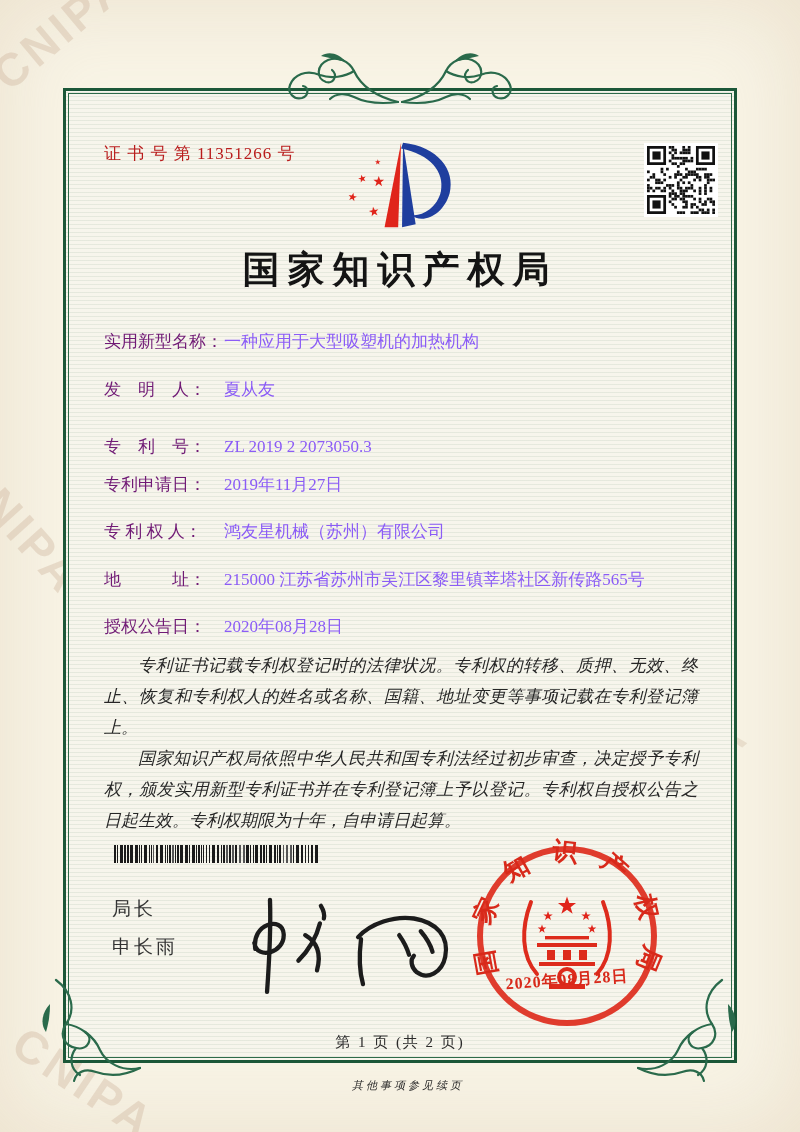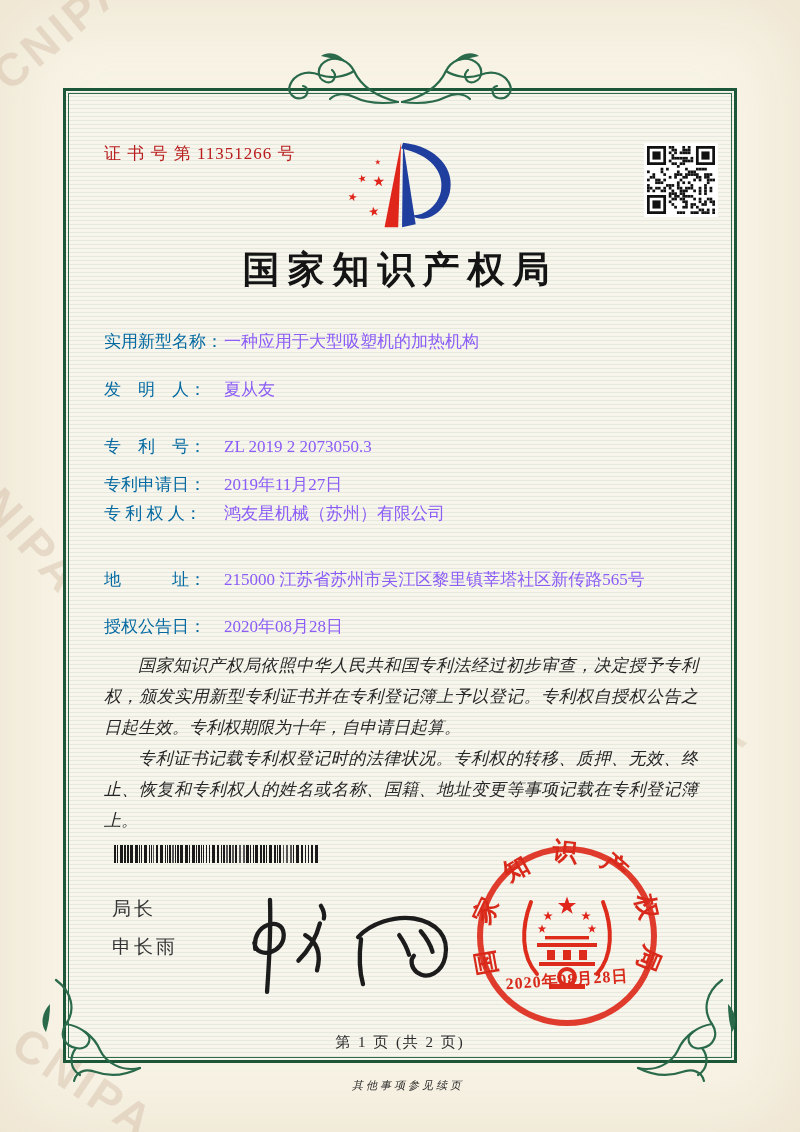--- a/index.html
+++ b/index.html
@@ -34,21 +34,21 @@
   .logo { position:absolute; left:340px; top:133px; }
   .qr { position:absolute; left:644px; top:143px; width:74px; height:74px; background:#fff; padding:3px; }
 
   .title {
     position:absolute; left:0; top:245px; width:100%;
     text-align:center; font-size:37px; font-weight:bold; letter-spacing:8px; color:#141414;
   }
 
   .fields { position:absolute; left:104px; top:330px; width:600px; font-size:17px; }
   .frow { position:absolute; left:0; width:600px; white-space:nowrap; }
-  .frow .lbl { display:inline-block; width:120px; color:#0369a1; }
+  .frow .lbl { display:inline-block; width:120px; color:#701a75; }
   .frow .val { color:#8b5cf6; }
   .grant-no { position:absolute; left:321px; top:0; }
 
   .bodytext {
     position:absolute; left:104px; top:650px; width:594px;
     font-size:17px; line-height:31px; font-style:italic;
     text-align:justify; color:#262626;
   }
   .bodytext p { text-indent:2em; }
 
@@ -348,34 +348,34 @@
     </div>
     <div class="frow" style="top:48px">
       <span class="lbl">发　明　人：</span><span class="val">夏从友</span>
     </div>
     <div class="frow" style="top:105px">
       <span class="lbl">专　利　号：</span><span class="val">ZL 2019 2 2073050.3</span>
     </div>
     <div class="frow" style="top:143px">
       <span class="lbl">专利申请日：</span><span class="val">2019年11月27日</span>
     </div>
-    <div class="frow" style="top:172px">
+    <div class="frow" style="top:190px">
       <span class="lbl">专 利 权 人：</span><span class="val">鸿友星机械（苏州）有限公司</span>
     </div>
     <div class="frow" style="top:238px">
       <span class="lbl">地　　　址：</span><span class="val">215000 江苏省苏州市吴江区黎里镇莘塔社区新传路565号</span>
     </div>
     <div class="frow" style="top:285px">
       <span class="lbl">授权公告日：</span><span class="val">2020年08月28日</span>
     </div>
   </div>
 
   <div class="bodytext">
+    <p>专利证书记载专利权登记时的法律状况。专利权的转移、质押、无效、终止、恢复和专利权人的姓名或名称、国籍、地址变更等事项记载在专利登记簿上。</p>
     <p>国家知识产权局依照中华人民共和国专利法经过初步审查，决定授予专利权，颁发实用新型专利证书并在专利登记簿上予以登记。专利权自授权公告之日起生效。专利权期限为十年，自申请日起算。</p>
-    <p>专利证书记载专利权登记时的法律状况。专利权的转移、质押、无效、终止、恢复和专利权人的姓名或名称、国籍、地址变更等事项记载在专利登记簿上。</p>
   </div>
 
   <svg class="barcode" id="barcode" viewBox="0 0 204 18" preserveAspectRatio="none">
       <rect x="0" y="0" width="2" height="18" fill="#1a1a1a"></rect>
       <rect x="3" y="0" width="1" height="18" fill="#1a1a1a"></rect>
       <rect x="6" y="0" width="3" height="18" fill="#1a1a1a"></rect>
       <rect x="10" y="0" width="2" height="18" fill="#1a1a1a"></rect>
       <rect x="13" y="0" width="2" height="18" fill="#1a1a1a"></rect>
       <rect x="16" y="0" width="3" height="18" fill="#1a1a1a"></rect>
       <rect x="21" y="0" width="3" height="18" fill="#1a1a1a"></rect>

